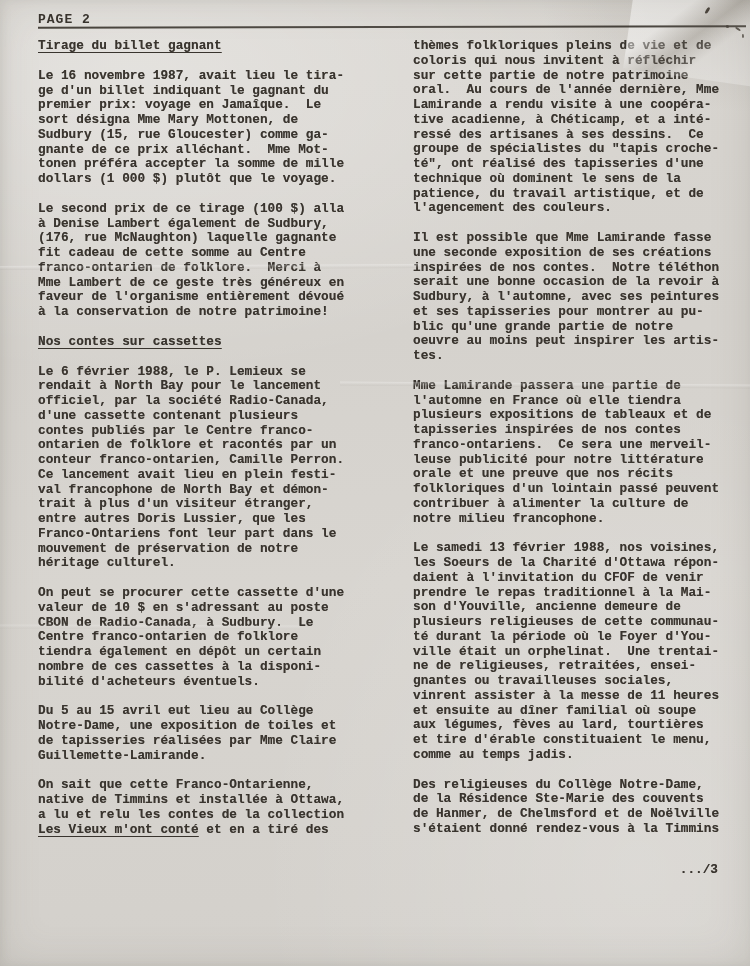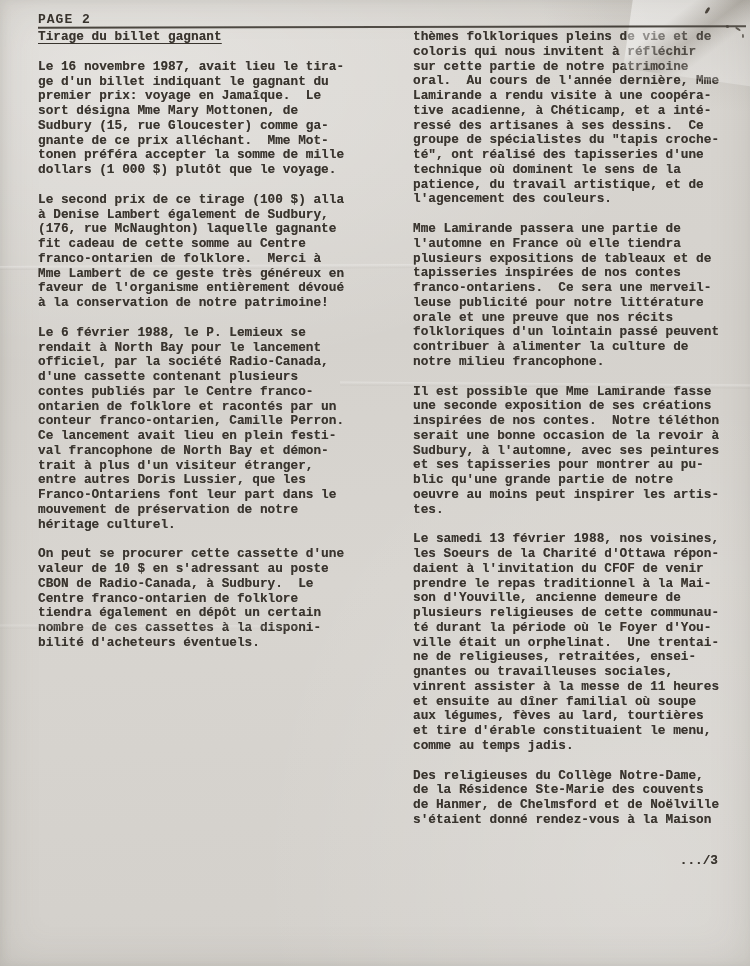--- a/index.html
+++ b/index.html
@@ -61,21 +61,21 @@
     width: 708px;
     height: 2px;
     background: linear-gradient(90deg, #3b362f 0%, #45403a 55%, #39342e 82%, #4a453e 100%);
     transform: rotate(-0.12deg);
     opacity: 0.92;
   }
 
   .columns {
     display: flex;
     padding-left: 38px;
-    margin-top: 2px;
+    margin-top: 11px;
     gap: 63px;
   }
   .col { width: 312px; flex: 0 0 312px; }
 
   .col p, .col h2 {
     font-size: 12.75px;
     line-height: 14.75px;
     font-weight: bold;
     white-space: pre-wrap;
     margin: 0 0 15px 0;
@@ -131,20 +131,21 @@
 dollars (1 000 $) plutôt que le voyage.</p>
       <p>Le second prix de ce tirage (100 $) alla
 à Denise Lambert également de Sudbury,
 (176, rue McNaughton) laquelle gagnante
 fit cadeau de cette somme au Centre
 franco-ontarien de folklore.  Merci à
 Mme Lambert de ce geste très généreux en
 faveur de l'organisme entièrement dévoué
 à la conservation de notre patrimoine!</p>
 
+      <h2>Nos contes sur cassettes</h2>
       <p>Le 6 février 1988, le P. Lemieux se
 rendait à North Bay pour le lancement
 officiel, par la société Radio-Canada,
 d'une cassette contenant plusieurs
 contes publiés par le Centre franco-
 ontarien de folklore et racontés par un
 conteur franco-ontarien, Camille Perron.
 Ce lancement avait lieu en plein festi-
 val francophone de North Bay et démon-
 trait à plus d'un visiteur étranger,
@@ -153,72 +154,80 @@
 mouvement de préservation de notre
 héritage culturel.</p>
       <p>On peut se procurer cette cassette d'une
 valeur de 10 $ en s'adressant au poste
 CBON de Radio-Canada, à Sudbury.  Le
 Centre franco-ontarien de folklore
 tiendra également en dépôt un certain
 nombre de ces cassettes à la disponi-
 bilité d'acheteurs éventuels.</p>
 
+      <p>Du 5 au 15 avril eut lieu au Collège
+Notre-Dame, une exposition de toiles et
+de tapisseries réalisées par Mme Claire
+Guillemette-Lamirande.</p>
+      <p><span>On sait que cette Franco-Ontarienne,
+native de Timmins et installée à Ottawa,
+a lu et relu les contes de la collection
+</span><span class="underlined">Les Vieux m'ont conté</span><span> et en a tiré des</span></p>
     </div>
 
     <div class="col">
       <p>thèmes folkloriques pleins de vie et de
 coloris qui nous invitent à réfléchir
 sur cette partie de notre patrimoine
 oral.  Au cours de l'année dernière, Mme
 Lamirande a rendu visite à une coopéra-
 tive acadienne, à Chéticamp, et a inté-
 ressé des artisanes à ses dessins.  Ce
 groupe de spécialistes du "tapis croche-
 té", ont réalisé des tapisseries d'une
 technique où dominent le sens de la
 patience, du travail artistique, et de
 l'agencement des couleurs.</p>
+      <p>Il est possible que Mme Lamirande fasse
+une seconde exposition de ses créations
+inspirées de nos contes.  Notre téléthon
+serait une bonne occasion de la revoir à
+Sudbury, à l'automne, avec ses peintures
+et ses tapisseries pour montrer au pu-
+blic qu'une grande partie de notre
+oeuvre au moins peut inspirer les artis-
+tes.</p>
       <p>Mme Lamirande passera une partie de
 l'automne en France où elle tiendra
 plusieurs expositions de tableaux et de
 tapisseries inspirées de nos contes
 franco-ontariens.  Ce sera une merveil-
 leuse publicité pour notre littérature
 orale et une preuve que nos récits
 folkloriques d'un lointain passé peuvent
 contribuer à alimenter la culture de
 notre milieu francophone.</p>
-      <p>Il est possible que Mme Lamirande fasse
-une seconde exposition de ses créations
-inspirées de nos contes.  Notre téléthon
-serait une bonne occasion de la revoir à
-Sudbury, à l'automne, avec ses peintures
-et ses tapisseries pour montrer au pu-
-blic qu'une grande partie de notre
-oeuvre au moins peut inspirer les artis-
-tes.</p>
 
       <p>Le samedi 13 février 1988, nos voisines,
 les Soeurs de la Charité d'Ottawa répon-
 daient à l'invitation du CFOF de venir
 prendre le repas traditionnel à la Mai-
 son d'Youville, ancienne demeure de
 plusieurs religieuses de cette communau-
 té durant la période où le Foyer d'You-
 ville était un orphelinat.  Une trentai-
 ne de religieuses, retraitées, ensei-
 gnantes ou travailleuses sociales,
 vinrent assister à la messe de 11 heures
 et ensuite au dîner familial où soupe
 aux légumes, fèves au lard, tourtières
 et tire d'érable constituaient le menu,
 comme au temps jadis.</p>
       <p>Des religieuses du Collège Notre-Dame,
 de la Résidence Ste-Marie des couvents
 de Hanmer, de Chelmsford et de Noëlville
-s'étaient donné rendez-vous à la Maison</p>
+s'étaient donné rendez-vous à la Timmins</p>
 
       <p class="continuation">.../3</p>
     </div>
 
   </div>
 </div>
 
 </body></html>

